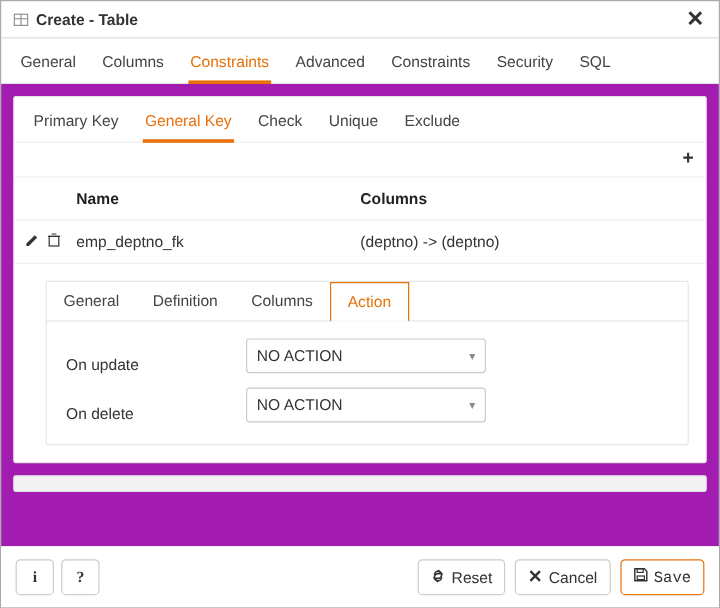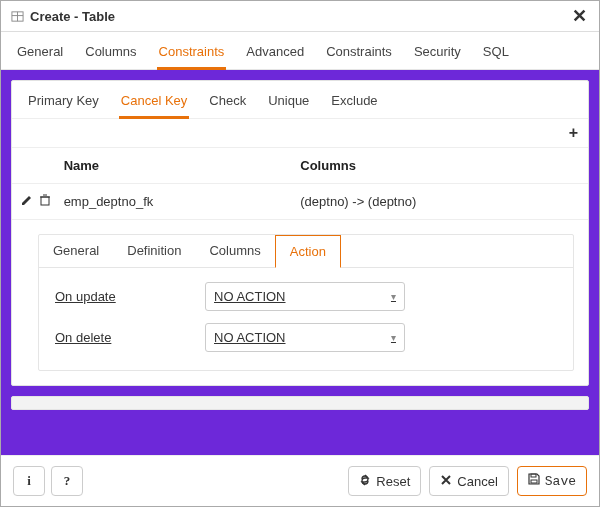--- a/index.html
+++ b/index.html
@@ -57,21 +57,21 @@
     cursor: pointer;
   }
   .main-tabs .tab.active {
     color: #e8710a;
     border-bottom: 3px solid #e8710a;
     margin-bottom: -1px;
   }
 
   .body-area {
     flex: 1;
-    background: #6d28d9;
+    background: #a21caf;
     padding: 10px;
     overflow: auto;
   }
   .panel {
     background: #fff;
     border: 1px solid #e2e2e2;
     border-radius: 2px;
   }
 
   .sub-tabs {
@@ -153,23 +153,22 @@
     margin-bottom: -1px;
     position: relative;
     z-index: 1;
   }
   .inner-body {
     border-top: 1px solid #e5e5e5;
     padding: 14px 16px 18px 16px;
   }
   .form-row {
     display: flex;
-    align-items: center;
+    align-items: flex-end;
     margin-bottom: 12px;
-    text-decoration: underline;
   }
   .form-row:last-child { margin-bottom: 0; }
   .form-label {
     width: 150px;
     color: #333;
   }
   .select {
     flex: 0 0 200px;
     border: 1px solid #ccc;
     border-radius: 3px;
@@ -253,21 +252,21 @@
     <div class="tab">Constraints</div>
     <div class="tab">Security</div>
     <div class="tab">SQL</div>
   </div>
 
   <div class="body-area">
     <div class="panel">
 
       <div class="sub-tabs">
         <div class="tab">Primary Key</div>
-        <div class="tab active">Cancel Key</div>
+        <div class="tab active">General Key</div>
         <div class="tab">Check</div>
         <div class="tab">Unique</div>
         <div class="tab">Exclude</div>
       </div>
 
       <div class="add-row">
         <span class="add-btn">+</span>
       </div>
 
       <table class="grid">

